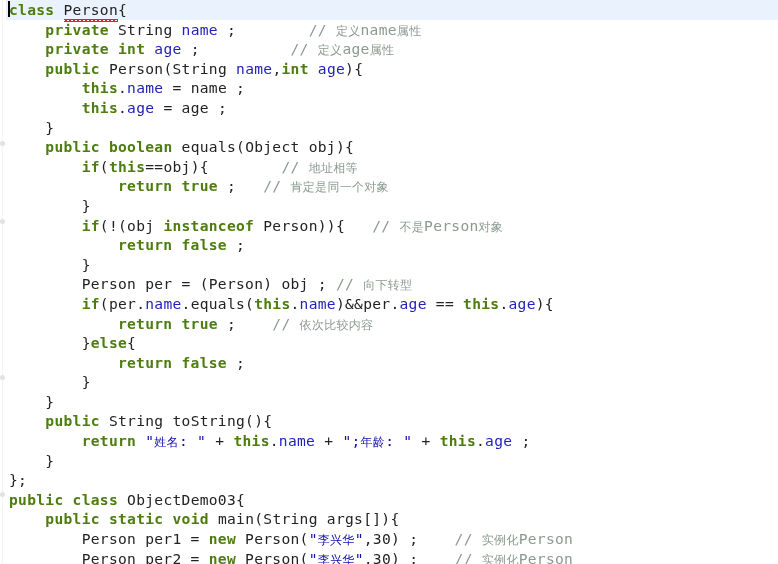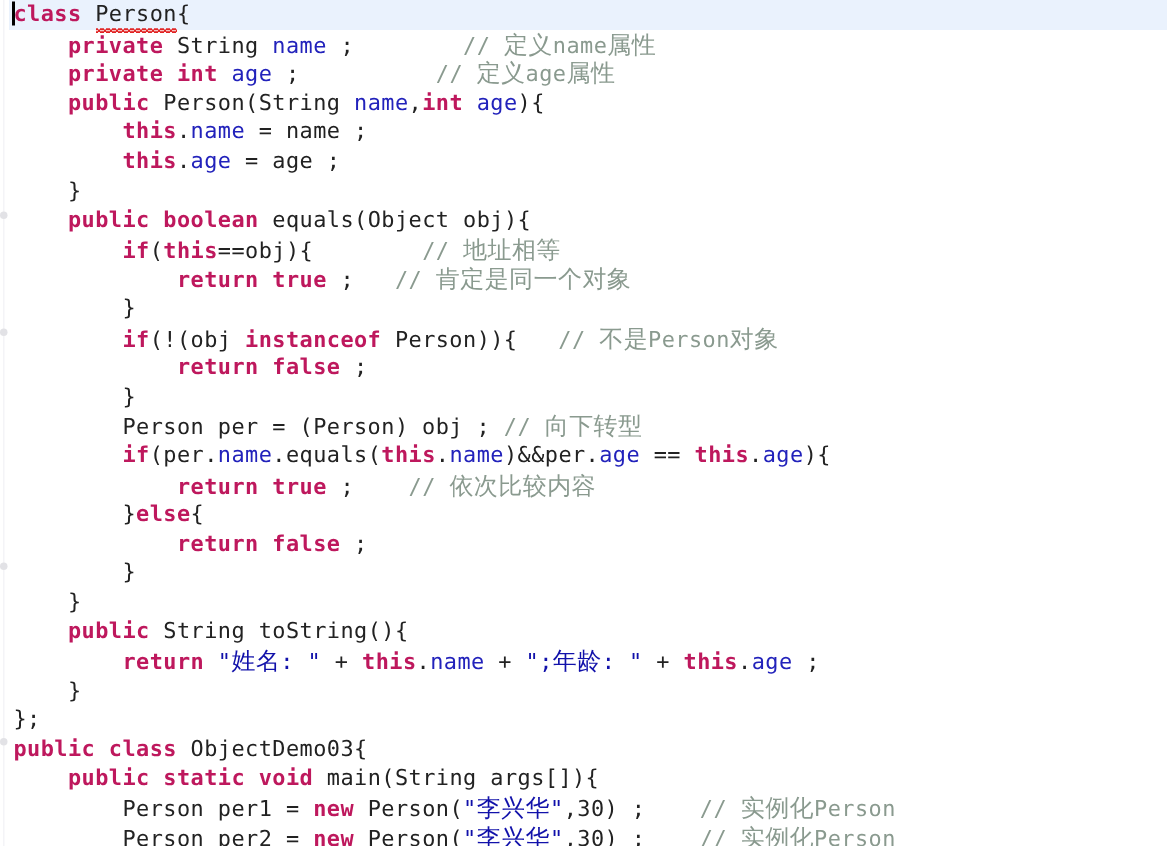--- a/index.html
+++ b/index.html
@@ -75,21 +75,21 @@
     position: absolute;
     left: 8px;
     top: 1px;
     width: 1.5px;
     height: 16px;
     background: #000000;
     z-index: 4;
   }
 
   
-  .kw   { color: #be185d; font-weight: bold; }
+  .kw   { color: #4d7c0f; font-weight: bold; }
   .typ  { color: #222222; }
   .id   { color: #2222bb; }
   .plain{ color: #222222; }
   .str  { color: #1111aa; }
   .cmt  { color: #8a9a8f; }
 
   
   .squiggle {
     position: relative;
     display: inline-block;
@@ -118,21 +118,21 @@
     background-image:
       repeating-linear-gradient(45deg,
         #e02020 0px, #e02020 1px,
         transparent 1px, transparent 2px);
     background-size: 4px 3px;
     background-repeat: repeat-x;
     opacity: 0.95;
   }
 
   
-  .cjk { font-family: "DejaVu Sans", sans-serif; font-size: 16px; }
+  .cjk { font-family: "DejaVu Sans", sans-serif; font-size: 12px; }
 </style>
 </head>
 <body>
 
 <div id="editor">
 
   <div class="gutter">
     <div class="vline"></div>
     <div class="fold" style="top:141px;"></div>
     <div class="fold" style="top:219px;"></div>

